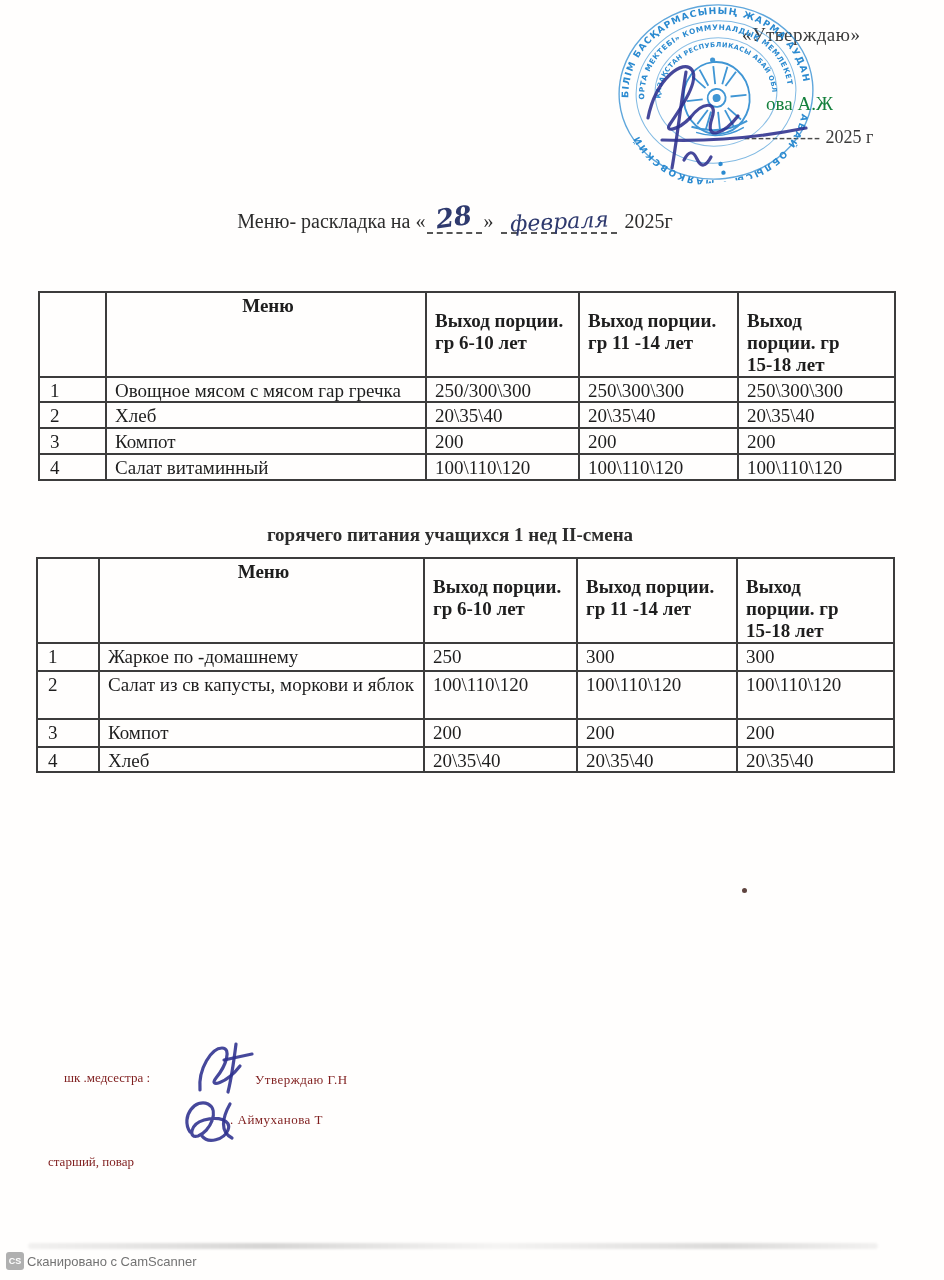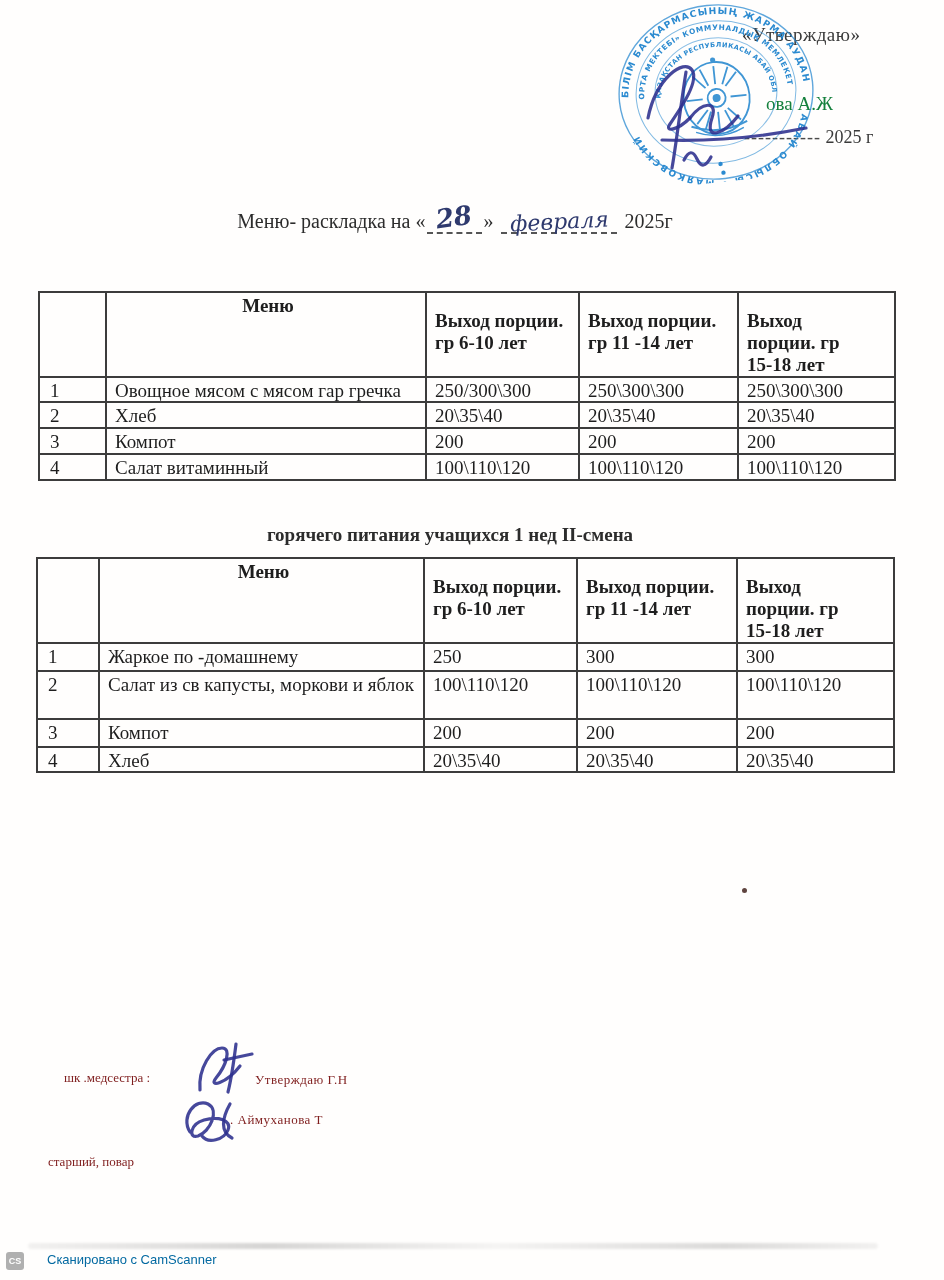--- a/index.html
+++ b/index.html
@@ -55,24 +55,24 @@
   .sig-c-name{left:230px;top:1112px;letter-spacing:.5px;}
   .sig1{left:190px;top:1038px;width:80px;height:62px;}
   .sig2{left:172px;top:1092px;width:74px;height:56px;}
 
   
   .ink-dot{left:742px;top:888px;width:5px;height:5px;border-radius:50%;background:#43231d;opacity:.85;}
   .smudge{left:28px;top:1243px;width:850px;height:6px;border-radius:3px;filter:blur(1px);
     background:linear-gradient(90deg,rgba(0,0,0,.05),rgba(0,0,0,.16) 28%,rgba(0,0,0,.04) 55%,rgba(0,0,0,.14) 82%,rgba(0,0,0,.05));}
 
   
-  .watermark{left:6px;top:1252px;display:flex;gap:23px;font-family:"Liberation Sans","DejaVu Sans",sans-serif;}
+  .watermark{left:6px;top:1252px;display:flex;align-items:center;gap:3px;font-family:"Liberation Sans","DejaVu Sans",sans-serif;}
   .cs-icon{width:18px;height:18px;border-radius:3px;background:#b0b0b0;color:#ffffff;font-size:9px;font-weight:bold;
     display:flex;align-items:center;justify-content:center;}
-  .cs-text{font-size:13px;color:#0369a1;}
+  .cs-text{font-size:13px;color:#737373;}
 </style>
 </head>
 <body>
 
 <div class="page">
 
   <div class="abs approval-1">«Утверждаю»</div>
   <div class="abs approval-2">ова А.Ж</div>
   <div class="abs approval-3">
     <span class="dashes">-----------</span>

